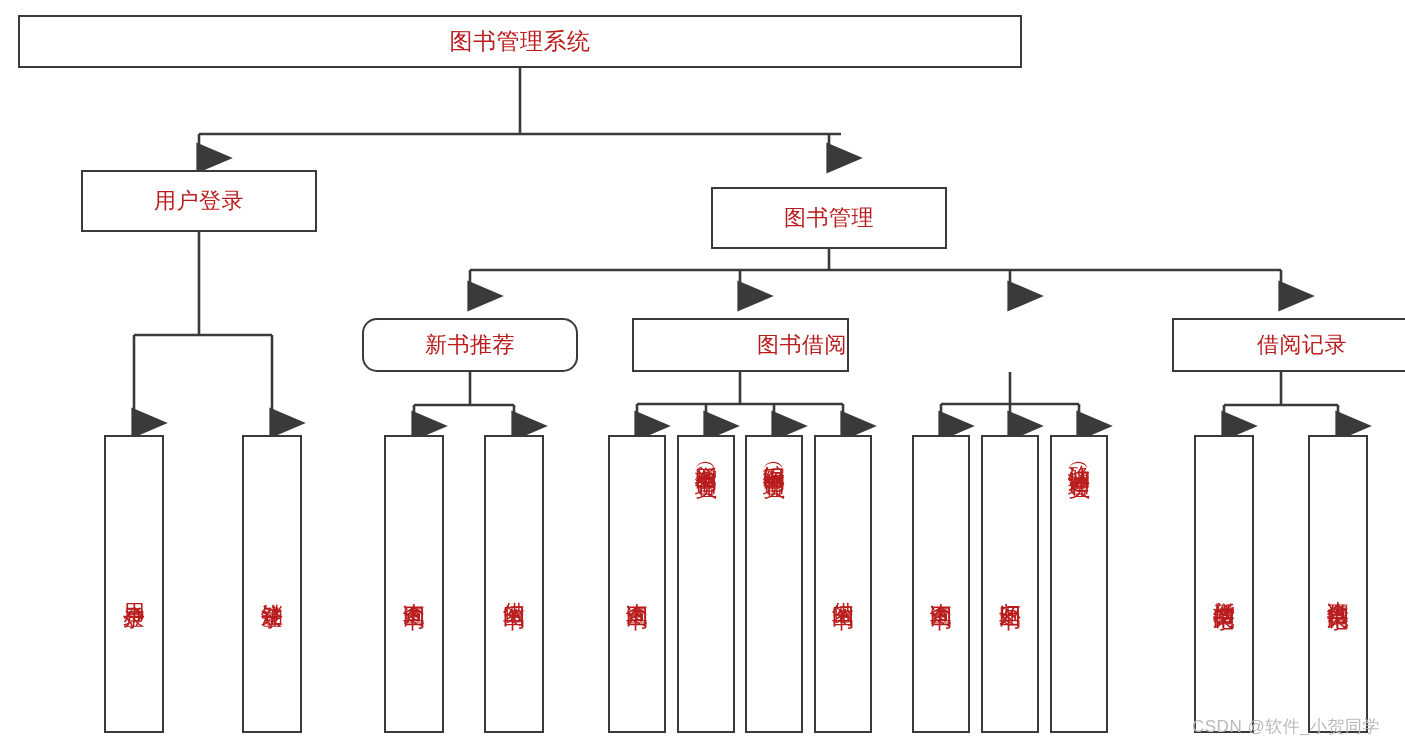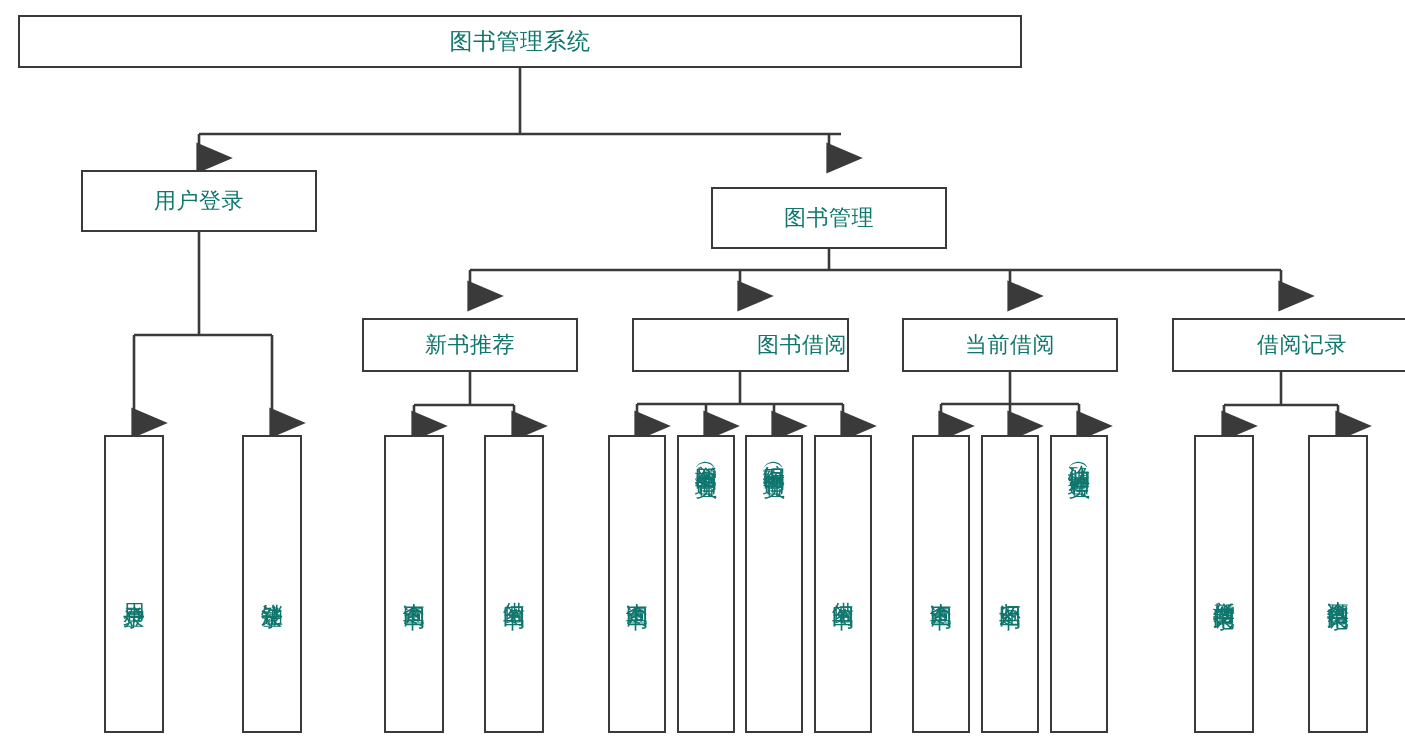--- a/index.html
+++ b/index.html
@@ -29,21 +29,21 @@
   .node {
     position: absolute;
     box-sizing: border-box;
     background: #ffffff;
     border: 2px solid #3a3a3a;
     display: flex;
     align-items: center;
     justify-content: center;
   }
   .node-label {
-    color: #0f766e;
+    color: #b91c1c;
     letter-spacing: 0.5px;
     white-space: nowrap;
   }
   
   .node.horiz .node-label {
     font-size: 22px;
     line-height: 1;
   }
   .node.root .node-label {
     font-size: 23px;
@@ -135,29 +135,26 @@
     <span class="node-label">图书管理系统</span>
   </div>
 
   <div class="node horiz" style="left:81px; top:170px; width:236px; height:62px;">
     <span class="node-label">用户登录</span>
   </div>
   <div class="node horiz" style="left:711px; top:187px; width:236px; height:62px;">
     <span class="node-label">图书管理</span>
   </div>
 
-  <div class="node horiz" style="left:362px; top:318px; width:216px; height:54px;">
+  <div class="node horiz" style="left:362px; top:318px; width:216px; height:54px;border-radius:15px;">
     <span class="node-label">新书推荐</span>
   </div>
   <div class="node horiz" style="left:632px; top:318px; width:217px; height:54px;justify-content:flex-end;">
     <span class="node-label">图书借阅</span>
   </div>
-  <div class="node horiz" style="left:902px; top:318px; width:216px; height:54px;">
-    <span class="node-label">当前借阅</span>
-  </div>
   <div class="node horiz" style="left:1172px; top:318px; width:260px; height:54px;">
     <span class="node-label">借阅记录</span>
   </div>
 
   <div class="node vert centered" style="left:104px; top:435px; width:60px; height:298px;">
     <span class="node-label">用户登录</span>
   </div>
   <div class="node vert centered" style="left:242px; top:435px; width:60px; height:298px;">
     <span class="node-label">注销登录</span>
   </div>
@@ -192,14 +189,15 @@
     <span class="node-label">确认归还（管理员）</span>
   </div>
 
   <div class="node vert centered" style="left:1194px; top:435px; width:60px; height:298px;">
     <span class="node-label">新增借阅记录</span>
   </div>
   <div class="node vert centered" style="left:1308px; top:435px; width:60px; height:298px;">
     <span class="node-label">查询借阅记录</span>
   </div>
 
+  <div class="watermark" style="left:1192px; top:715px;">CSDN @软件_小贺同学</div>
 
 </div>
 
 </body></html>

